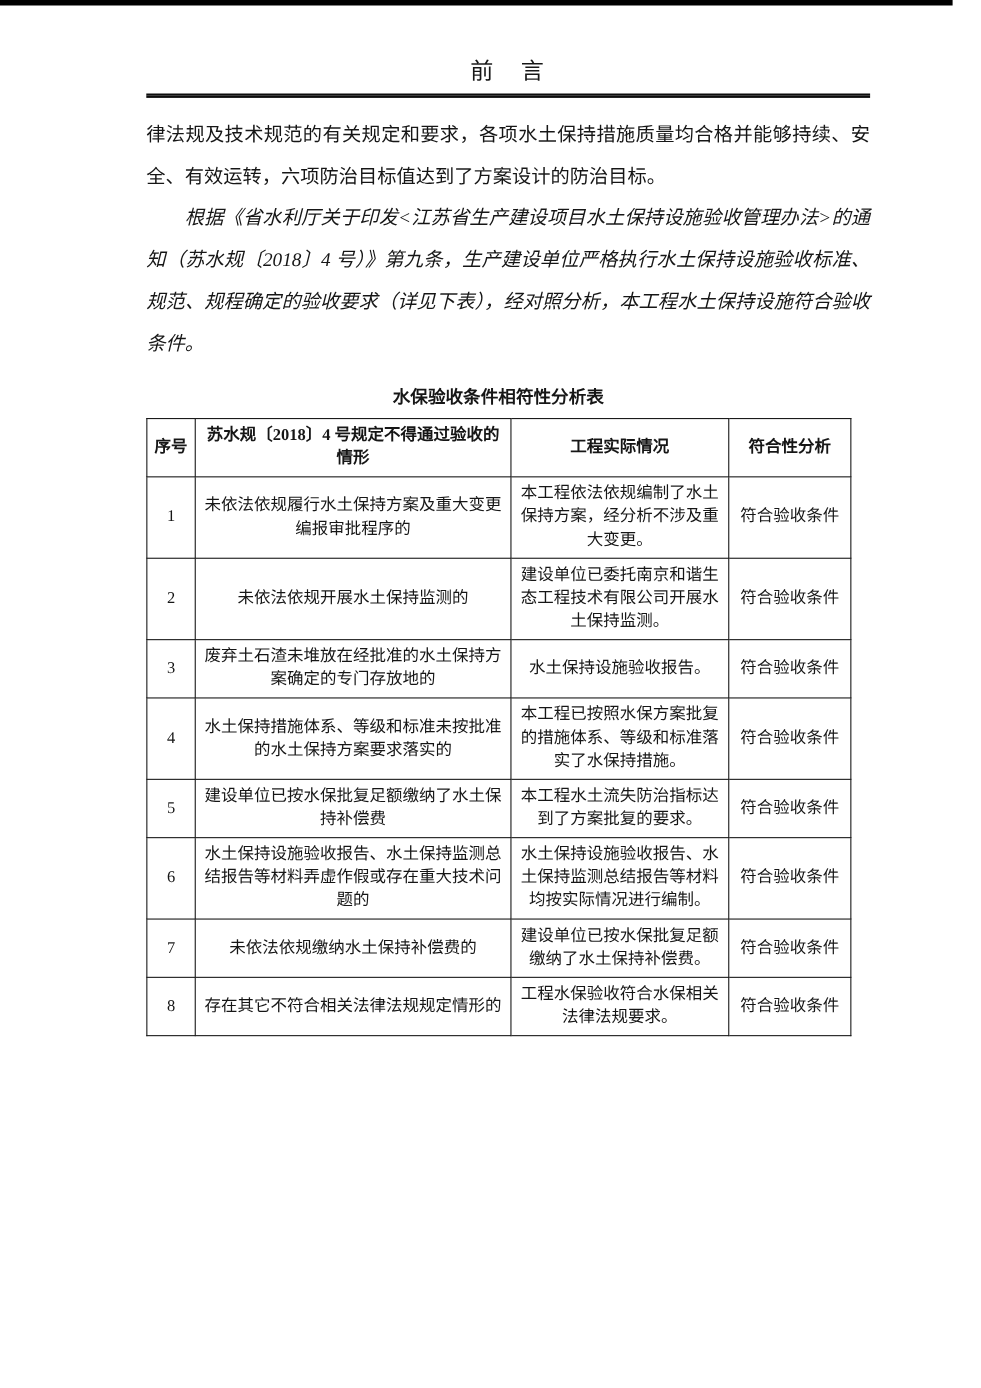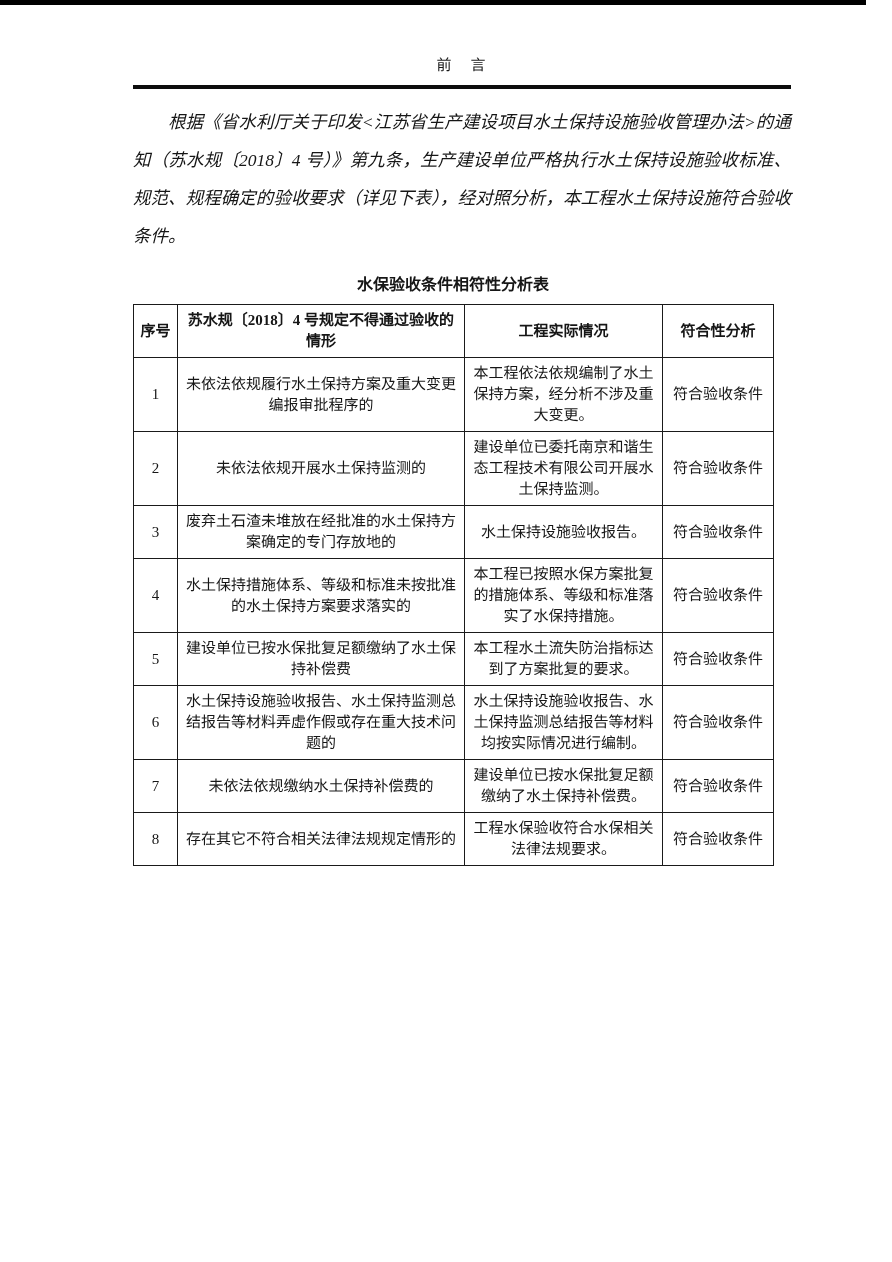--- a/index.html
+++ b/index.html
@@ -20,21 +20,21 @@
     background: #000000;
   }
   .content {
     position: absolute;
     left: 133px;
     top: 52px;
     width: 658px;
   }
   .doc-title {
     text-align: center;
-    font-size: 15px;
+    font-size: 21px;
     letter-spacing: 2px;
     line-height: 26px;
     margin: 0 0 7px 0;
   }
   .title-rule {
     height: 3px;
     border-top: 2px solid #0d0d0d;
     border-bottom: 2px solid #0d0d0d;
     margin-bottom: 14px;
   }
@@ -97,20 +97,21 @@
 </head>
 <body>
 
 <div class="page">
   <div class="scan-bar"></div>
 
   <div class="content">
     <div class="doc-title">前　言</div>
     <div class="title-rule"></div>
 
+    <p class="para">律法规及技术规范的有关规定和要求，各项水土保持措施质量均合格并能够持续、安全、有效运转，六项防治目标值达到了方案设计的防治目标。</p>
     <p class="para indent">根据《省水利厅关于印发&lt;江苏省生产建设项目水土保持设施验收管理办法&gt;的通知（苏水规〔2018〕4 号）》第九条，生产建设单位严格执行水土保持设施验收标准、规范、规程确定的验收要求（详见下表），经对照分析，本工程水土保持设施符合验收条件。</p>
 
     <div class="table-title">水保验收条件相符性分析表</div>
 
     <table class="analysis">
       <colgroup>
         <col class="c-no">
           <col class="c-cond">
           <col class="c-actual">
           <col class="c-analysis">

